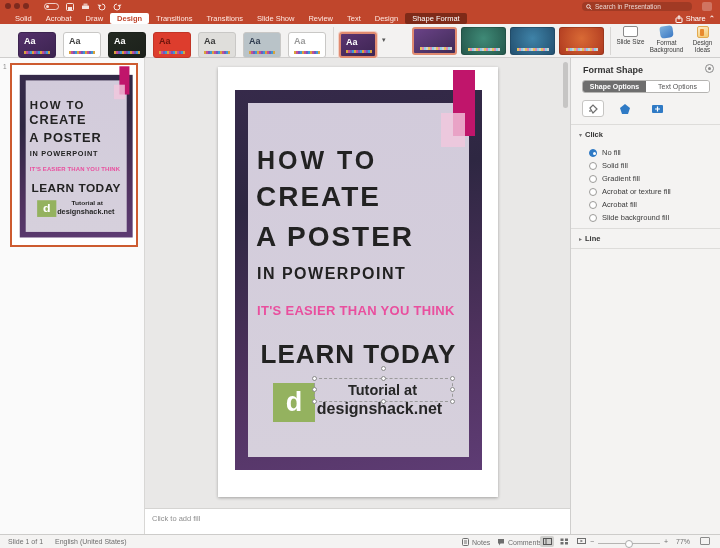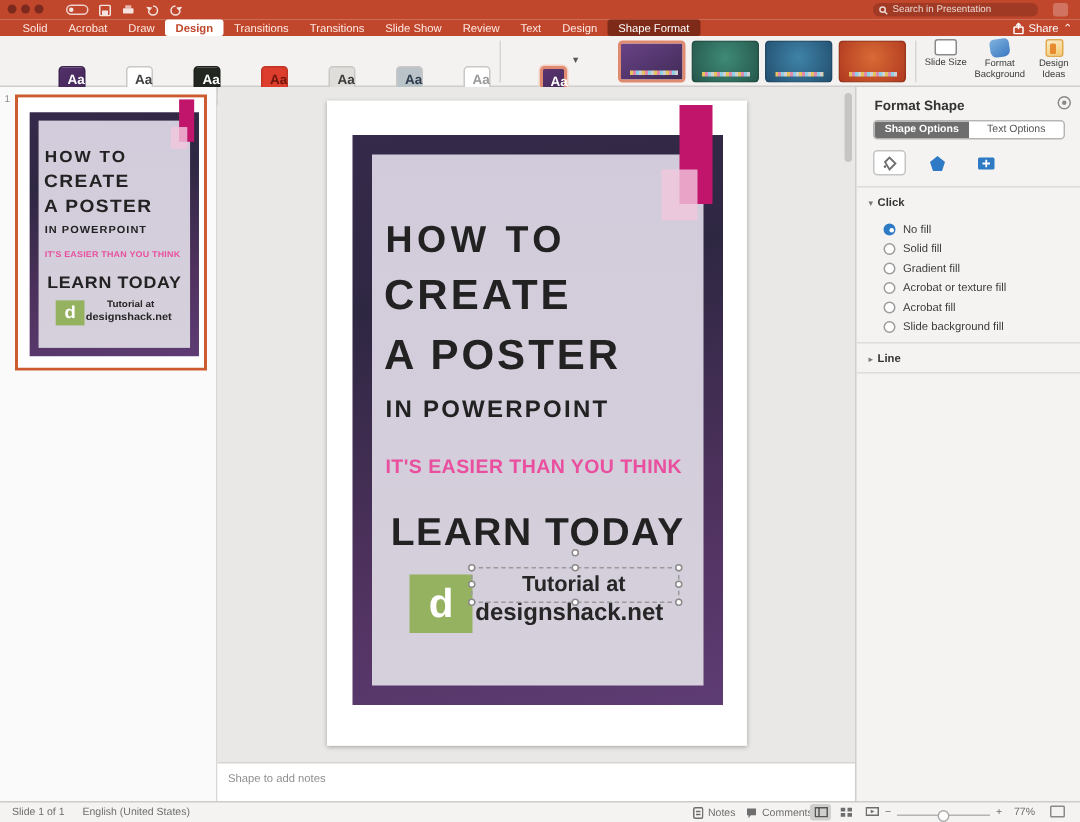--- a/index.html
+++ b/index.html
@@ -20,21 +20,21 @@
 
   
   .tabrow { position:absolute; top:13px; left:0; width:720px; height:11px; background:#c0462c; display:flex; align-items:center; padding-left:8px; }
   .tab { font-size:7.5px; color:#ffe9e3; padding:1px 7px; border-radius:2px; white-space:nowrap; }
   .tab.sel { background:#fff; color:#c0462c; font-weight:bold; }
   .tab.ctx { background:#7e2a18; color:#fff; }
   .share-area { position:absolute; right:5px; top:0; height:11px; display:flex; align-items:center; gap:3px; color:#fff; font-size:7.5px; }
 
   
   .ribbon { position:absolute; top:24px; left:0; width:720px; height:34px; background:#f3f2f1; border-bottom:1px solid #cfcecd; }
-  .tcard { position:absolute; top:20px; width:18px; height:26px; border-radius:3px; border:1px solid #c9c8c6; background:#fff;margin-left:21px; }
+  .tcard { position:absolute; top:8px; width:38px; height:26px; border-radius:3px; border:1px solid #c9c8c6; background:#fff; }
   .tcard .aa { position:absolute; top:3px; left:5px; font-size:9px; font-weight:bold; }
   .dots { position:absolute; bottom:3px; left:5px; width:26px; height:3px; background:repeating-linear-gradient(90deg,#d9a33c 0 2px,#c74f93 2px 4px,#6f59c0 4px 6px,#3e9ad1 6px 8px); }
   .t1 { background:linear-gradient(150deg,#53306a,#3c2450); border-color:#3c2450; } .t1 .aa{color:#fff;}
   .t2 { background:#fff; } .t2 .aa{color:#404040;}
   .t3 { background:linear-gradient(150deg,#242a22,#1c211b); border-color:#1c211b;} .t3 .aa{color:#fff;}
   .t4 { background:#dd3d2d; border-color:#c23526; } .t4 .aa{color:#6e150c;}
   .t5 { background:#dfdedb; } .t5 .aa{color:#3a3a3a;}
   .t6 { background:#b9c3c8; } .t6 .aa{color:#2e3b4e;}
   .t7 { background:#fff; } .t7 .aa{color:#9a9a9a;}
   .tcur { background:linear-gradient(150deg,#5a3470,#3d2553); border:2px solid #e08a70; box-shadow:0 0 0 1px #f3d0c4; } .tcur .aa{color:#fff;}
@@ -297,21 +297,21 @@
             <span class="hnd" style="right:-3px;top:8px"></span>
             <span class="hnd" style="left:-3px;bottom:-3px"></span>
             <span class="hnd" style="left:66px;bottom:-3px"></span>
             <span class="hnd" style="right:-3px;bottom:-3px"></span>
             <span class="hnd" style="left:66px;top:-13px"></span>
           </div>
         </div>
       </div>
       <div class="vscroll"></div>
       <div class="notes-strip">
-        <span>Shape to add notes</span>
+        <span>Click to add fill</span>
       </div>
     </div>
 
     <div class="fpanel">
       <div class="fp-title">Format Shape</div>
       <div class="fp-gear"></div>
       <div class="fp-tabs">
         <div class="fp-tab sel">Shape Options</div>
         <div class="fp-tab">Text Options</div>
       </div>

